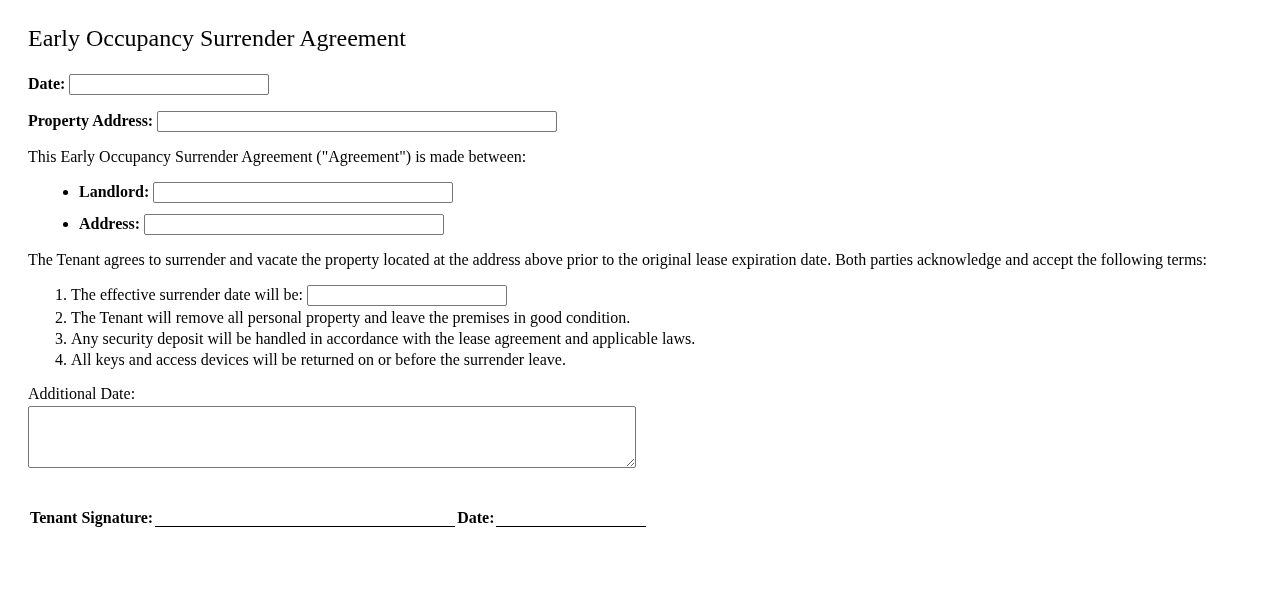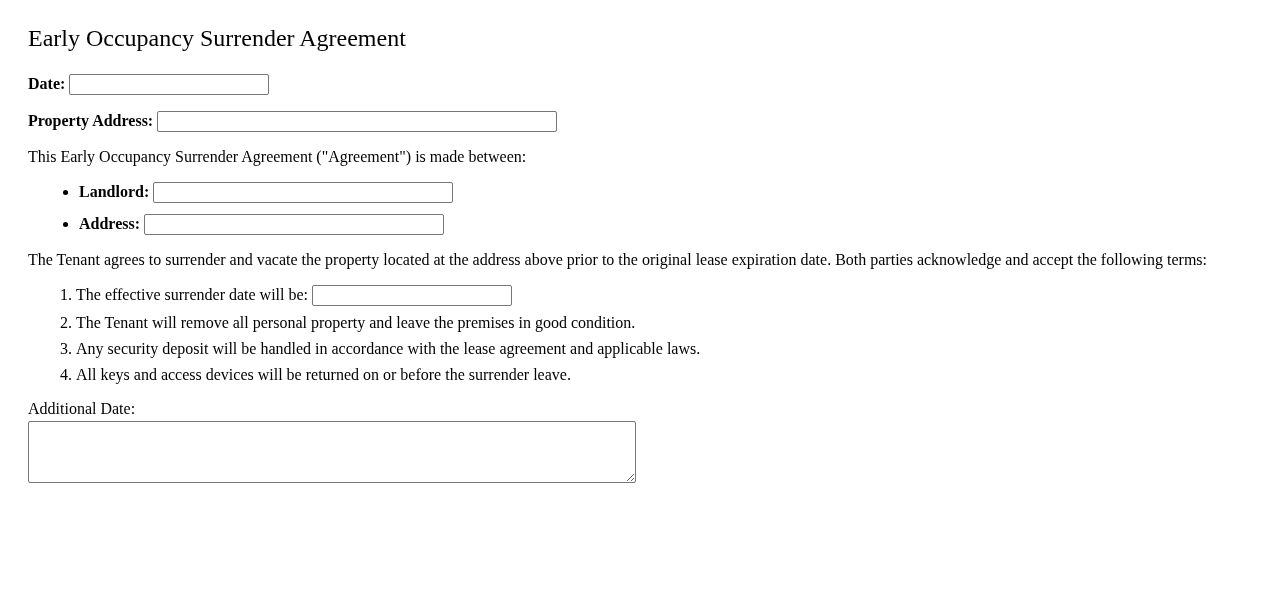--- a/index.html
+++ b/index.html
@@ -41,21 +41,21 @@
   .w400 { width: 400px; }
   ul.parties-list {
     margin: 16px 0;
     padding-left: 40px;
   }
   ul.parties-list li { margin: 11px; }
   ol.terms-list {
     margin: 14px 0;
     padding-left: 40px;
   }
-  ol.terms-list li { margin: 8px; }
+  ol.terms-list li { margin: 3px; }
   p.additional-label {
     margin: 16px 0 0 0;
   }
   textarea.additional-textarea {
     display: block;
     box-sizing: border-box;
     margin-top: 3px;
     width: 608px;
     height: 62px;
     border: 1px solid #767676;
@@ -133,14 +133,20 @@
   <li>
     <span>All keys and access devices will be returned on or before the surrender leave.</span>
   </li>
 </ol>
 
 <p class="additional-label">Additional Date:</p>
 <textarea class="additional-textarea" style=""></textarea>
 
 <table class="sig-table">
   <tbody>
+  <tr>
+    <td class="sig-label">Tenant Signature:</td>
+    <td class="sig-line"></td>
+    <td class="sig-date-label">Date:</td>
+    <td class="sig-date-line"></td>
+  </tr>
 </tbody>
   </table>
 
 </body></html>

